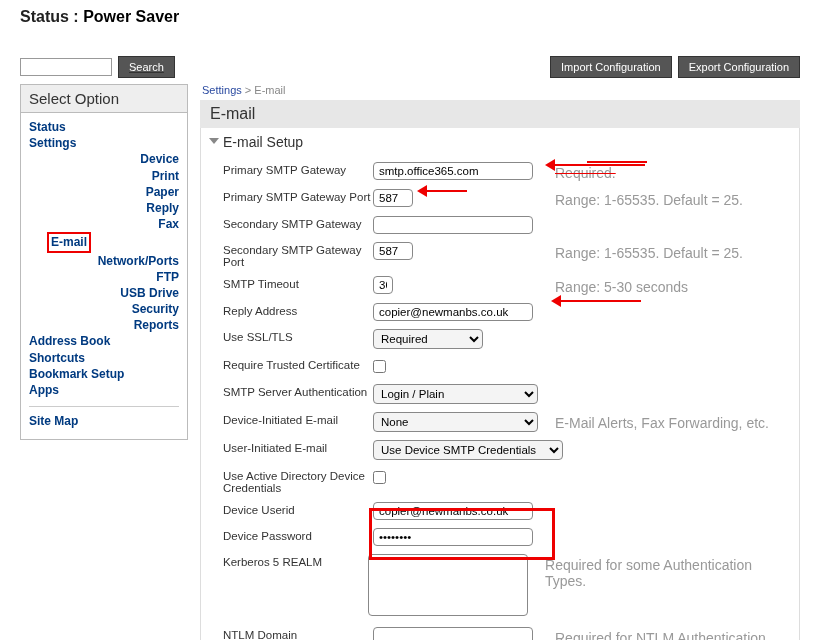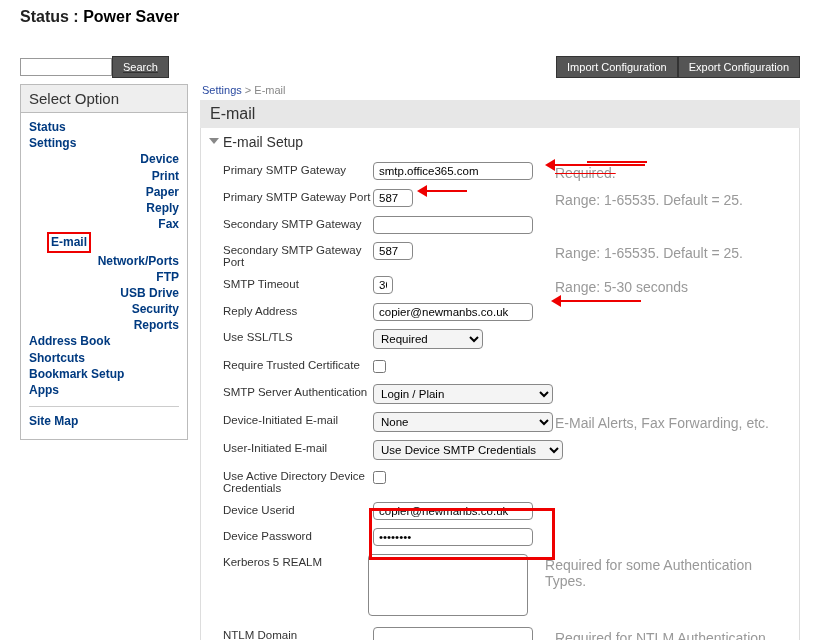--- a/index.html
+++ b/index.html
@@ -8,29 +8,29 @@
     font-family: Arial, Helvetica, sans-serif;
     font-size: 12px;
     color: #333;
     background: #fff;
   }
   .page { width: 820px; height: 640px; position: relative; overflow: hidden; padding: 8px 20px 0 20px; }
   .status-line { margin: 0 0 30px 0; font-size: 16px; }
   .status-line .lbl { color: #222; font-weight: bold;}
   .status-line .val { color: #000000; font-weight: bold; }
   .topbar { display: flex; align-items: center; margin-bottom: 6px; }
-  .searchwrap { display: flex; align-items: center; text-decoration: underline; }
+  .searchwrap { display: flex; gap: 6px; align-items: center; text-decoration: underline; }
   .searchwrap input {
     width: 92px; height: 18px; border: 1px solid #999; font-size: 11px; padding: 1px 3px;
   }
   .btn {
     background: #555; color: #fff; border: 1px solid #333;
     font-size: 11px; padding: 4px 10px; cursor: pointer;
   }
-  .rightbtns { margin-left: auto; display: flex; }
+  .rightbtns { margin-left: auto; display: flex; gap: 6px; }
   .columns { display: flex; gap: 12px; align-items: flex-start; }
   .sidebar { width: 168px; }
   .side-title {
     background: #eee; border: 1px solid #bbb; border-bottom: none;
     padding: 5px 8px; font-size: 15px; color: #333;
   }
   .side-box {
     border: 1px solid #bbb; padding: 6px 8px 10px 8px;
   }
   .side-box a, .side-box span.link {
@@ -63,21 +63,21 @@
   .form { padding: 0 10px 0 22px; }
   .row { display: flex; align-items: flex-start; padding: 4px 0; }
   .row .lbl { width: 150px; color: #333; font-size: 11.5px; padding-top: 2px; }
   .row .ctrl { width: 168px; }
   .row .hint { margin-left: 14px; color: #999; font-size: 14px; padding-top: 3px; }
   .txt {
     width: 160px; height: 18px; border: 1px solid #888; border-radius: 4px;
     font-size: 11.5px; padding: 1px 5px; background: #fff;
   }
   .sel {
-    width: 180px; height: 20px; border: 1px solid #888; border-radius: 4px;
+    width: 165px; height: 20px; border: 1px solid #888; border-radius: 4px;
     font-size: 11.5px; background: #f4f4f4; padding: 0 3px;
   }
   .ta {
     width: 160px; height: 62px; border: 1px solid #888; border-radius: 4px;
     font-size: 11.5px; padding: 3px 5px; resize: none; background:#fff;
   }
   .chk { margin: 3px 0 0 0; }
   .red-arrow {
     position: absolute; height: 2px; background: #e00;
   }

